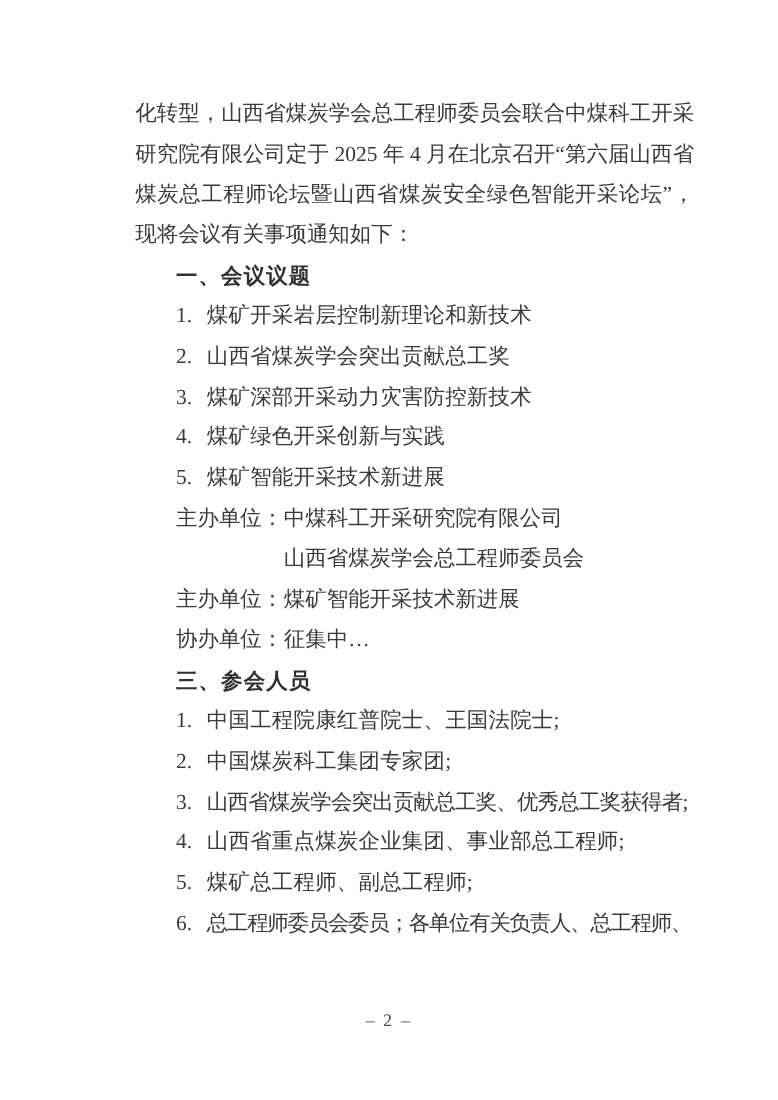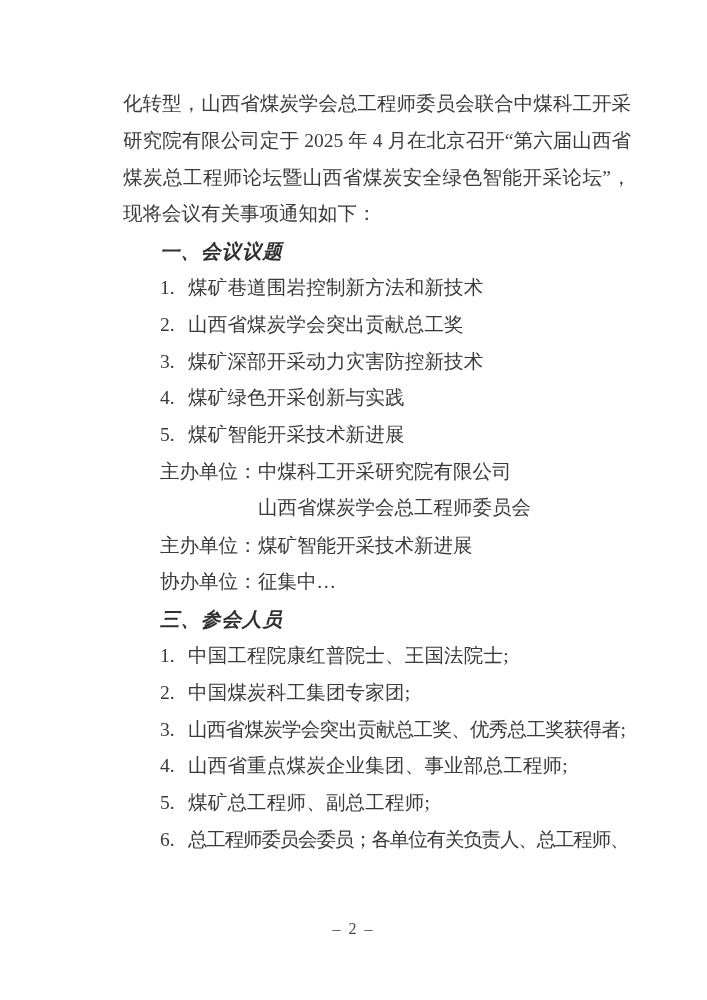--- a/index.html
+++ b/index.html
@@ -30,21 +30,20 @@
     text-align:justify;
   }
   .heading{
     margin:0;
     padding-left:37px;
     font-size:19.5px;
     font-weight:700;
     font-family:"Liberation Sans", sans-serif;
     color:#303030;
     letter-spacing:1px;
-    font-style:italic;
   }
   .list-item{
     padding-left:37px;
     white-space:nowrap;
   }
   .list-item .num{
     display:inline-block;
     width:28px;
   }
   .list-item .itext{
@@ -59,21 +58,20 @@
   .org-row{
     padding-left:37px;
     white-space:nowrap;
   }
   .org-row .org-label{
     display:inline-block;
     width:98px;
   }
   .org-row.org-cont{
     padding-left:135px;
-    font-family:Liberation Mono, monospace;
   }
   .footer{
     position:absolute;
     left:0;
     right:0;
     top:920px;
     text-align:center;
     font-size:16px;
     letter-spacing:2px;
     color:#4a4a4a;
@@ -83,21 +81,21 @@
 <body>
 
 <div class="page">
   <div class="content">
 
     <p class="para">化转型，山西省煤炭学会总工程师委员会联合中煤科工开采研究院有限公司定于 2025 年 4 月在北京召开“第六届山西省煤炭总工程师论坛暨山西省煤炭安全绿色智能开采论坛”，现将会议有关事项通知如下：</p>
 
     <h2 class="heading">一、会议议题</h2>
 
     <div class="list-item">
-      <span class="num">1.</span><span class="itext">煤矿巷道围岩控制新方法和新技术</span>
+      <span class="num">1.</span><span class="itext">煤矿开采岩层控制新理论和新技术</span>
     </div>
     <div class="list-item">
       <span class="num">2.</span><span class="itext">山西省煤炭学会突出贡献总工奖</span>
     </div>
     <div class="list-item">
       <span class="num">3.</span><span class="itext">煤矿深部开采动力灾害防控新技术</span>
     </div>
     <div class="list-item">
       <span class="num">4.</span><span class="itext">煤矿绿色开采创新与实践</span>
     </div>

